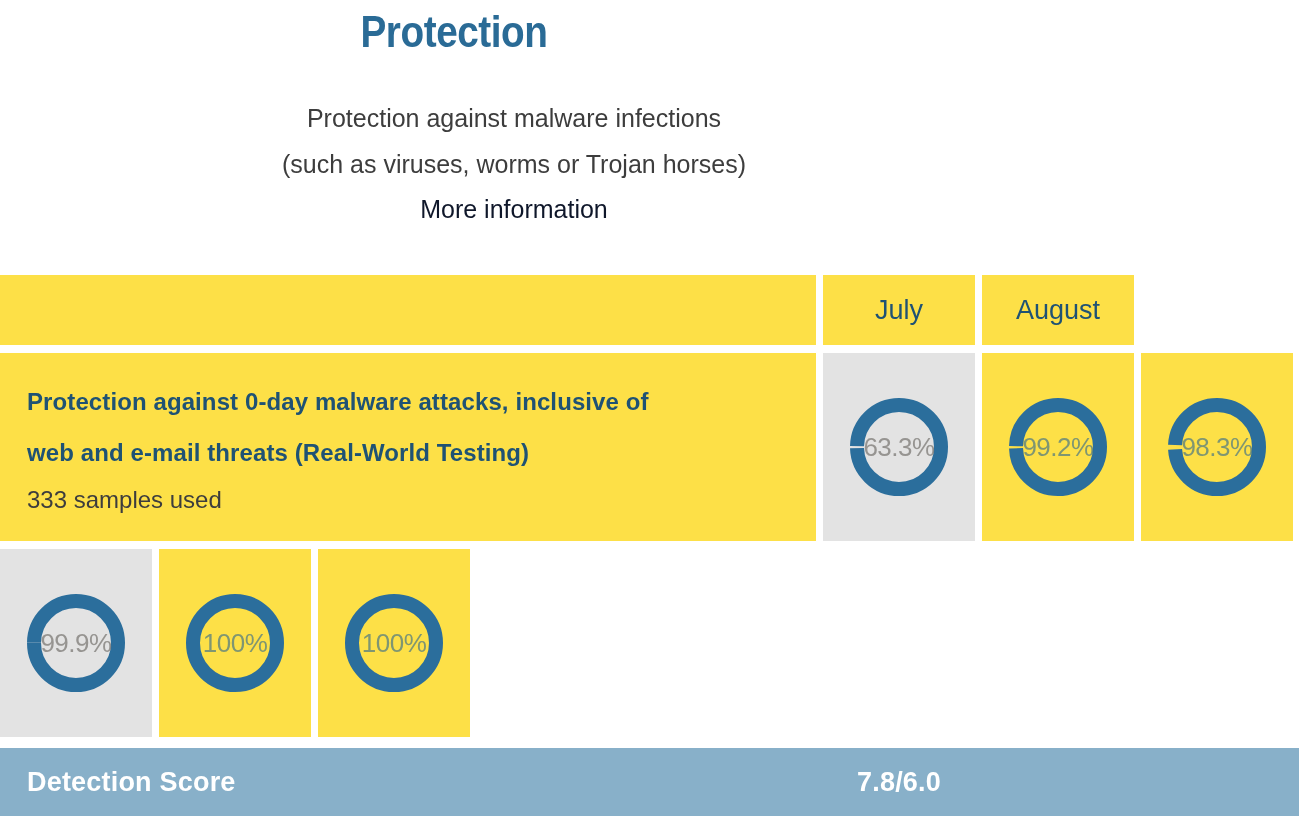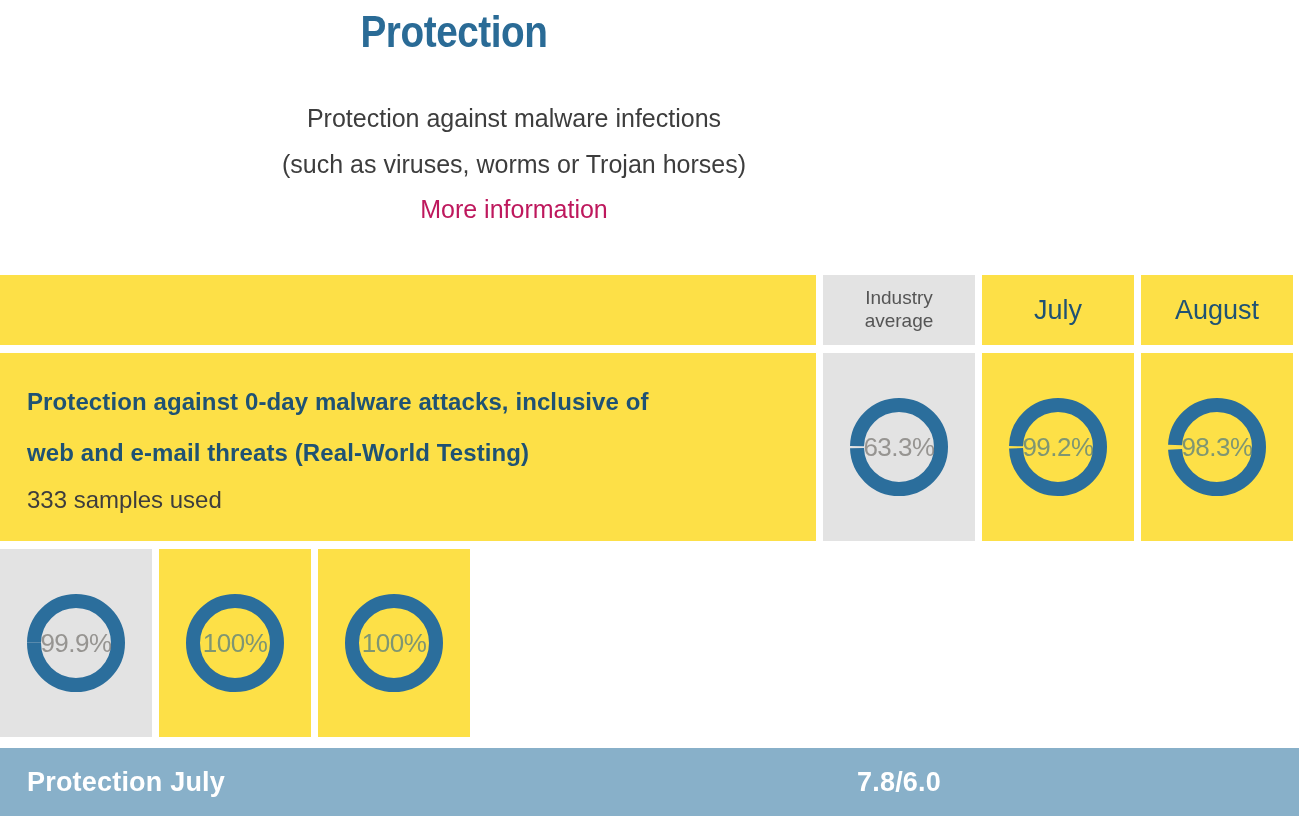--- a/index.html
+++ b/index.html
@@ -46,21 +46,21 @@
     margin-top: 40px;
   }
   .intro-line {
     font-size: 25px;
     color: #3d3d3d;
     line-height: 1.82;
     white-space: nowrap;
   }
   .more-info {
     font-size: 25px;
-    color: #be185d;
+    color: #0f172a;
     line-height: 1.82;
     text-decoration: none;
     cursor: pointer;
     display: inline-block;
   }
 
   
   .table {
     position: absolute;
     left: 0px;
@@ -197,26 +197,20 @@
       <div class="intro-line">Protection against malware infections</div>
       <div class="intro-line">(such as viruses, worms or Trojan horses)</div>
       <a class="more-info">More information</a>
     </div>
   </div>
 
   <div class="table">
 
     <div class="row head">
       <div class="cell label"></div>
-      <div class="cell metric avg">
-        <div class="col-head-text small">
-          <div>Industry</div>
-          <div>average</div>
-        </div>
-      </div>
       <div class="cell metric">
         <div class="col-head-text">July</div>
       </div>
       <div class="cell metric">
         <div class="col-head-text">August</div>
       </div>
     </div>
 
     <div class="row body">
       <div class="cell label">
@@ -275,17 +269,17 @@
             <circle cx="49" cy="49" r="42" fill="none" stroke="#2b6e9c" stroke-width="14" transform="rotate(-90 49 49)"></circle>
           </svg>
           <div class="value">100%</div>
         </div>
       </div>
     </div>
 
   </div>
 
   <div class="score-bar">
-    <div class="score-label">Protection July</div>
+    <div class="score-label">Detection Score</div>
     <div class="score-value">7.8/6.0</div>
   </div>
 
 </div>
 
 </body></html>

